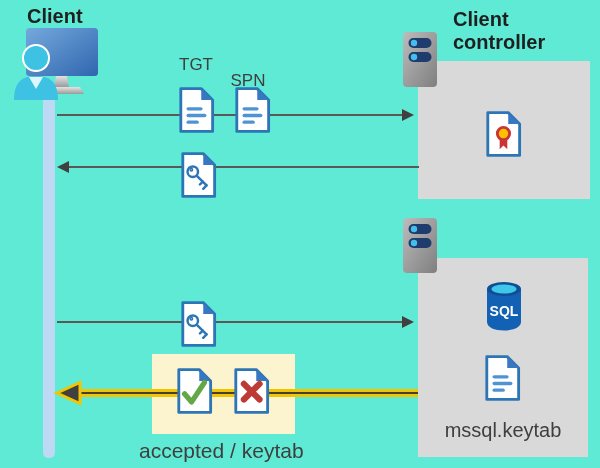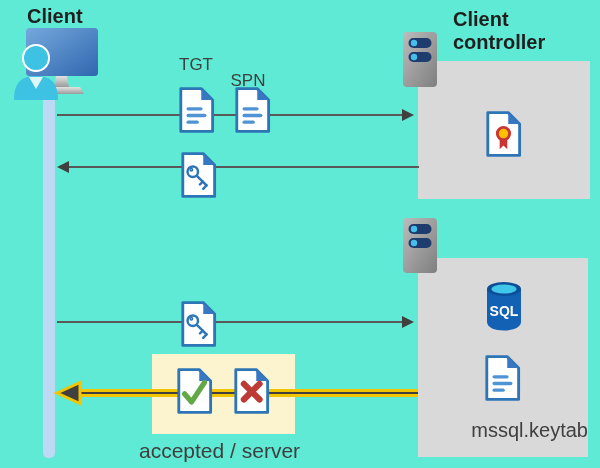--- a/index.html
+++ b/index.html
@@ -152,31 +152,31 @@
     <text x="20" y="36" text-anchor="middle" fill="#ffffff" font-family="Liberation Sans, sans-serif" font-size="14" font-weight="bold">SQL</text>
   </svg>
 
   <svg class="abs" style="left:483px;top:354px;" width="38" height="48" viewBox="0 0 40 50">
     <path d="M4 2.5 H25.5 L37.5 14.5 V47.5 H4 Z" fill="#ffffff" stroke="#2E75B6" stroke-width="3" stroke-linejoin="round"></path>
     <path d="M25.5 2.5 V14.5 H37.5 Z" fill="#3878C2"></path>
     <rect x="10" y="22" width="17" height="3.6" rx="1.8" fill="#4E94D4"></rect>
     <rect x="10" y="29" width="21" height="3.6" rx="1.8" fill="#4E94D4"></rect>
     <rect x="10" y="36" width="13" height="3.6" rx="1.8" fill="#4E94D4"></rect>
   </svg>
-  <div class="abs caption" style="left:418px;top:419px;width:170px;text-align:right;">mssql.keytab</div>
+  <div class="abs caption" style="left:418px;top:419px;width:170px;text-align:center;">mssql.keytab</div>
 
   <svg class="abs" style="left:175px;top:367px;" width="38" height="48" viewBox="0 0 40 50">
     <path d="M4 2.5 H25.5 L37.5 14.5 V47.5 H4 Z" fill="#ffffff" stroke="#2E75B6" stroke-width="3" stroke-linejoin="round"></path>
     <path d="M25.5 2.5 V14.5 H37.5 Z" fill="#3878C2"></path>
     <path d="M10 28 L17.5 36.5 L31 16" fill="none" stroke="#62A846" stroke-width="5.5" stroke-linecap="round" stroke-linejoin="round"></path>
   </svg>
   <svg class="abs" style="left:232px;top:367px;" width="38" height="48" viewBox="0 0 40 50">
     <path d="M4 2.5 H25.5 L37.5 14.5 V47.5 H4 Z" fill="#ffffff" stroke="#2E75B6" stroke-width="3" stroke-linejoin="round"></path>
     <path d="M25.5 2.5 V14.5 H37.5 Z" fill="#3878C2"></path>
     <g stroke="#BE3A34" stroke-width="6.5" stroke-linecap="round">
       <path d="M12.5 17.5 L29 34"></path>
       <path d="M29 17.5 L12.5 34"></path>
     </g>
   </svg>
 
-  <div class="abs caption" style="left:139px;top:439px;font-size:21px;">accepted / server</div>
+  <div class="abs caption" style="left:139px;top:439px;font-size:21px;">accepted / keytab</div>
 
 </div>
 
 </body></html>

